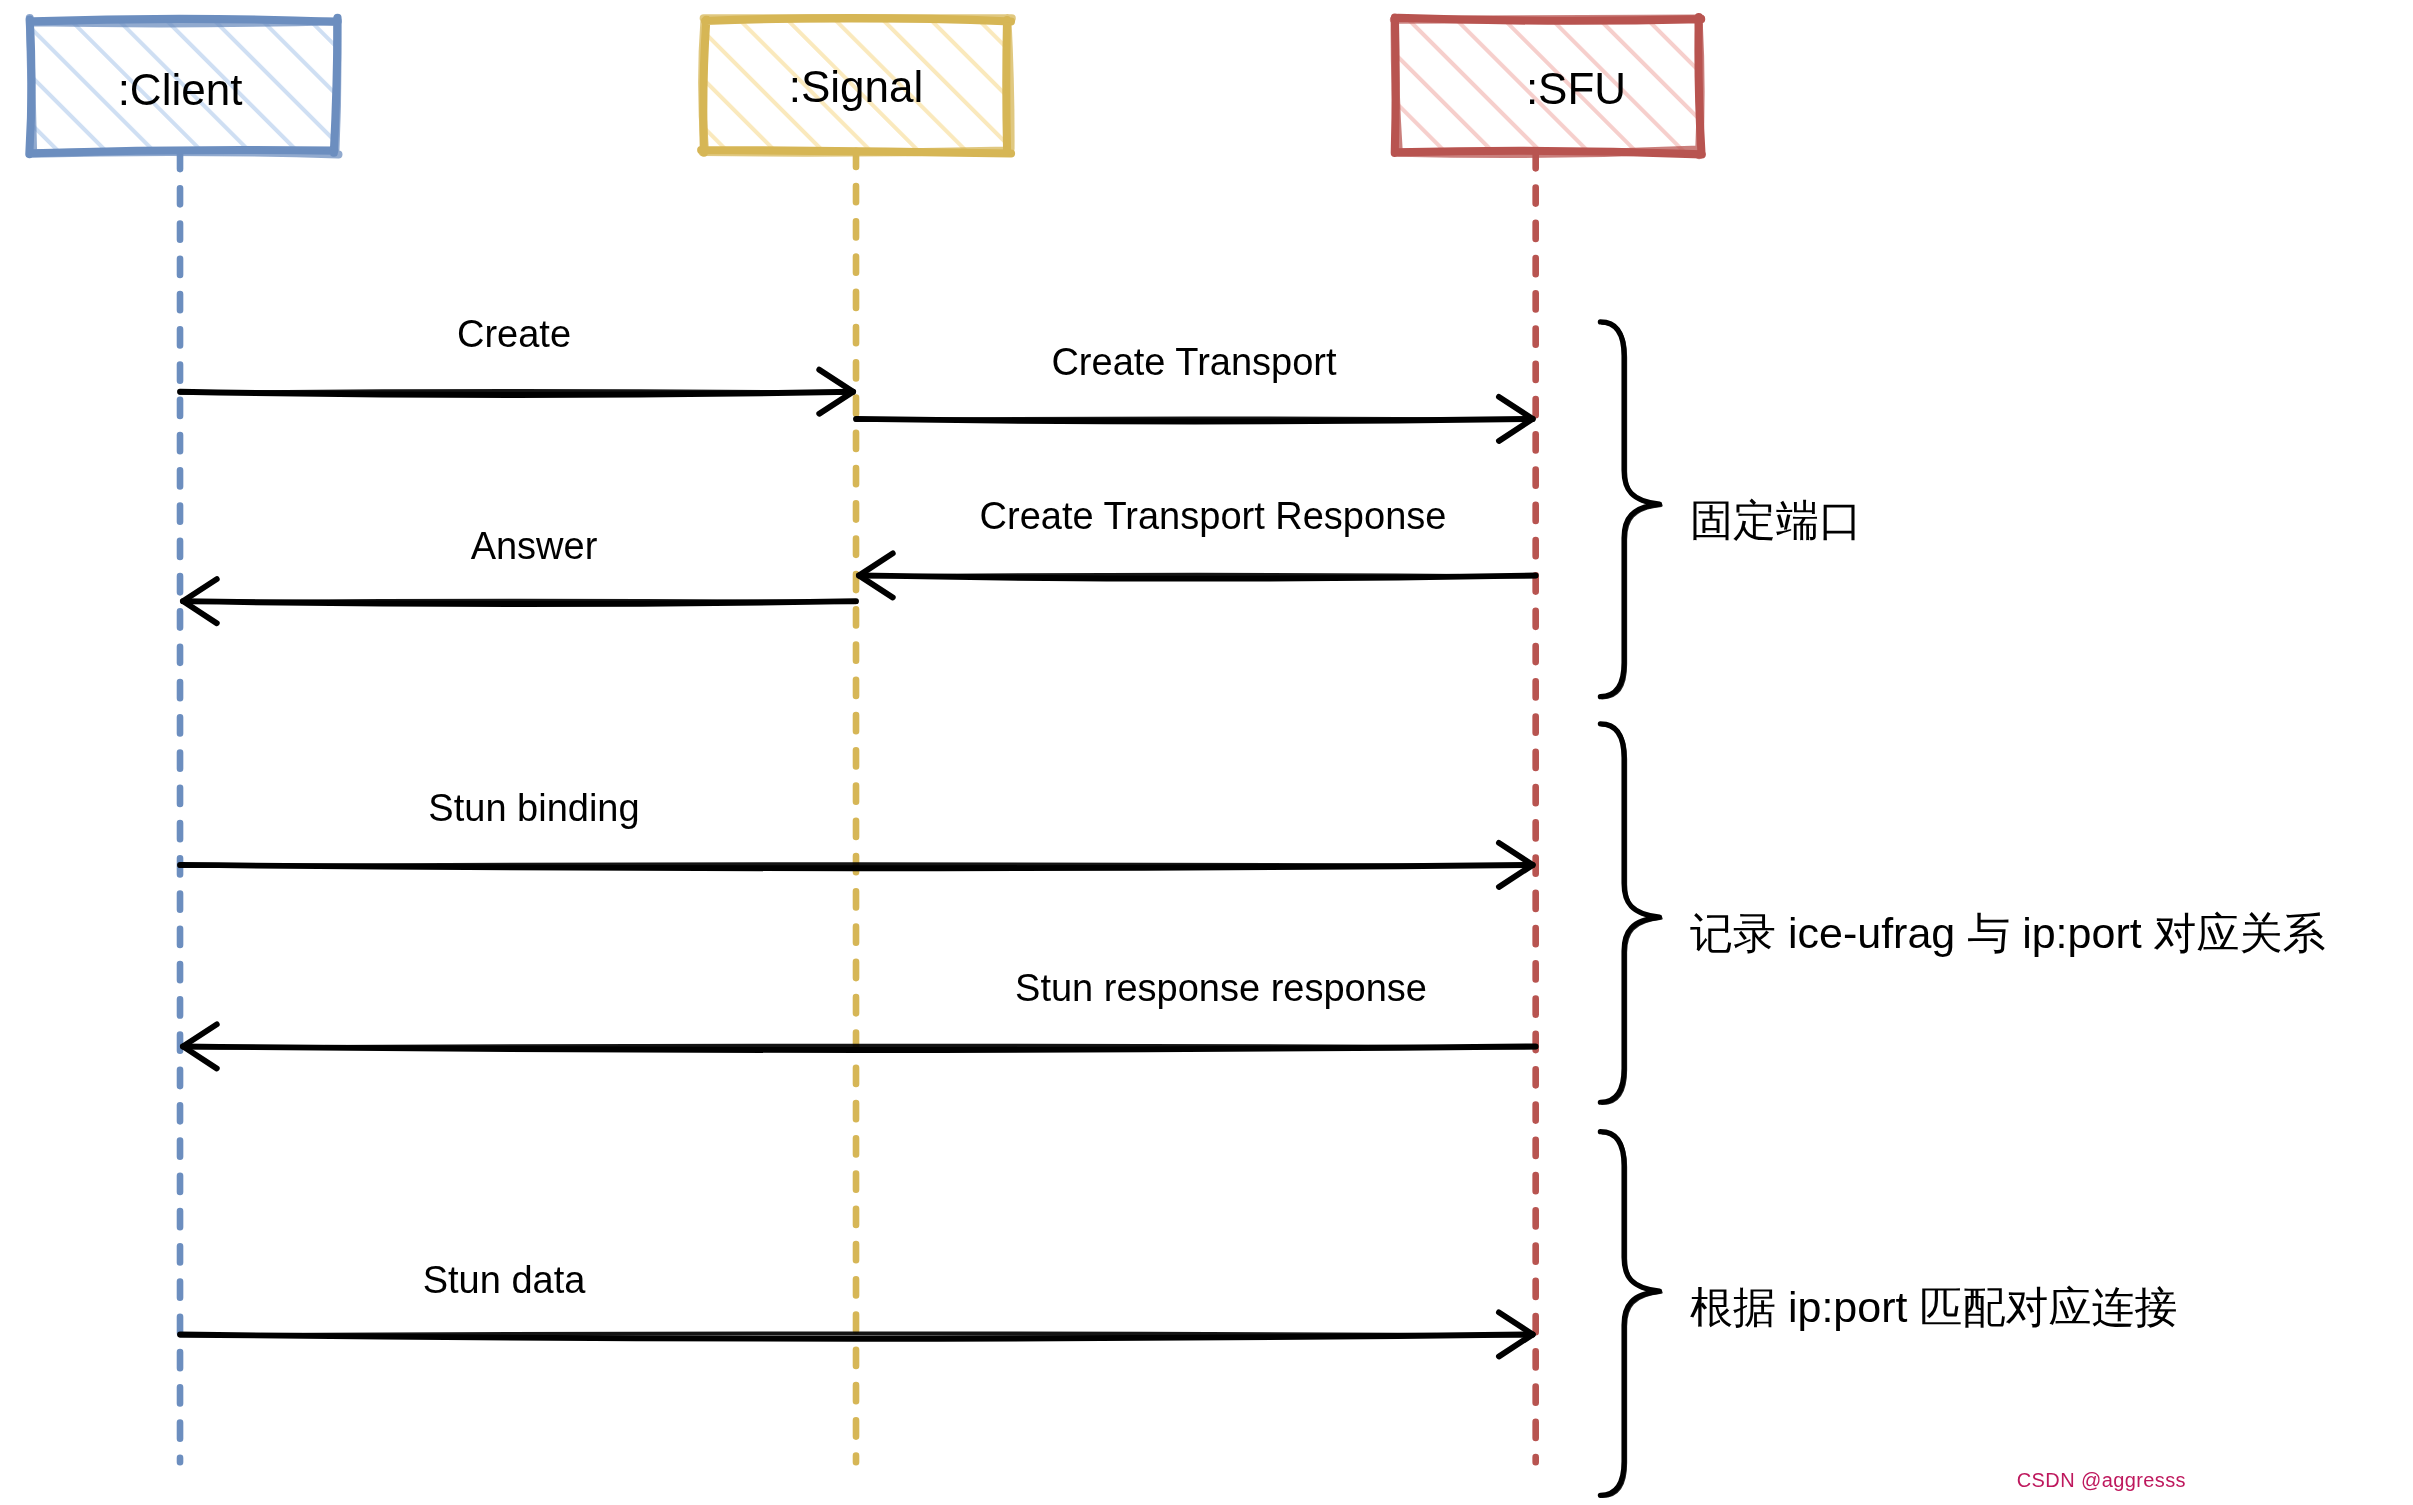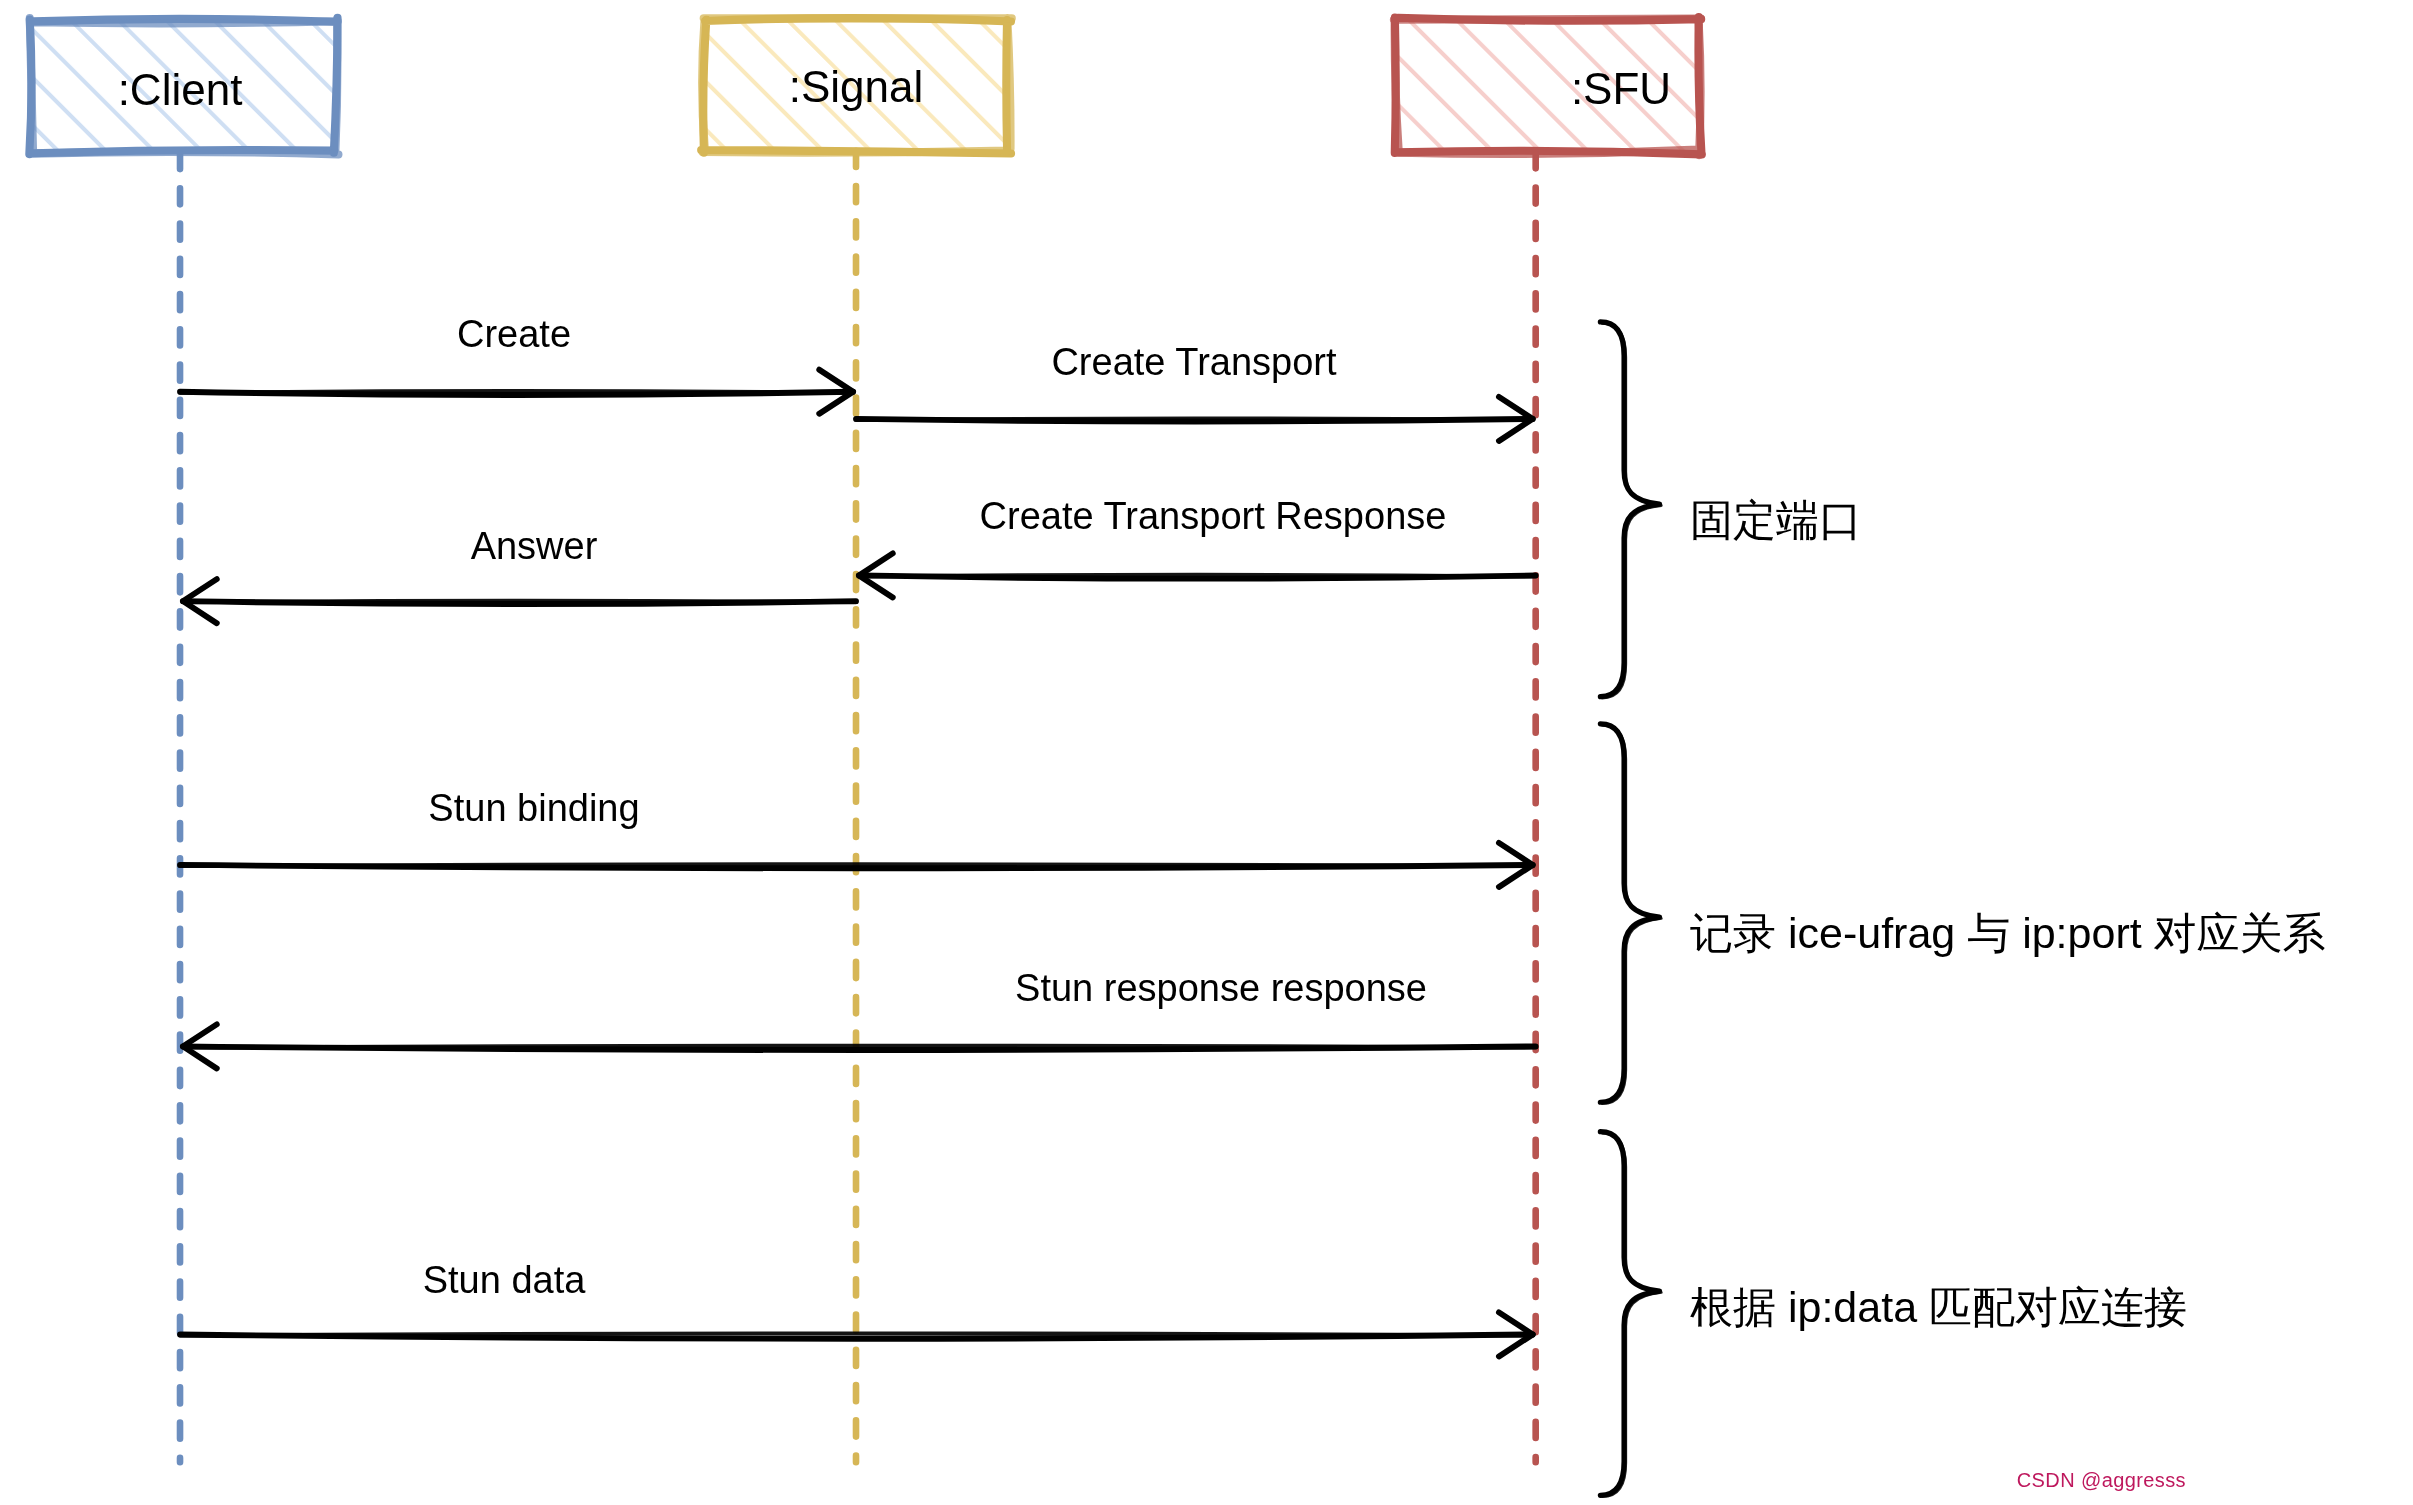--- a/index.html
+++ b/index.html
@@ -76,28 +76,28 @@
         <path d="M 2178 985 C 2206.24 985, 2210.24 1011, 2210.24 1031 L 2210.24 1202 C 2210.24 1228, 2220.24 1244, 2258.6 1248 C 2220.24 1252, 2210.24 1268, 2210.24 1294 L 2210.24 1454 C 2210.24 1474, 2206.24 1500, 2178 1500" fill="none" stroke="#000" stroke-width="7" stroke-linecap="round" stroke-linejoin="round"></path>
         <path d="M 2178 985 C 2206.24 985, 2210.24 1011, 2210.24 1031 L 2210.24 1202 C 2210.24 1228, 2220.24 1244, 2258.6 1248 C 2220.24 1252, 2210.24 1268, 2210.24 1294 L 2210.24 1454 C 2210.24 1474, 2206.24 1500, 2178 1500" fill="none" stroke="#000" stroke-width="3.5" stroke-linecap="round" stroke-linejoin="round" transform="translate(2.5,2)" opacity="0.85"></path>
         <path d="M 2178 1540 C 2206.24 1540, 2210.24 1566, 2210.24 1586 L 2210.24 1711 C 2210.24 1737, 2220.24 1753, 2258.6 1757 C 2220.24 1761, 2210.24 1777, 2210.24 1803 L 2210.24 1989 C 2210.24 2009, 2206.24 2035, 2178 2035" fill="none" stroke="#000" stroke-width="7" stroke-linecap="round" stroke-linejoin="round"></path>
         <path d="M 2178 1540 C 2206.24 1540, 2210.24 1566, 2210.24 1586 L 2210.24 1711 C 2210.24 1737, 2220.24 1753, 2258.6 1757 C 2220.24 1761, 2210.24 1777, 2210.24 1803 L 2210.24 1989 C 2210.24 2009, 2206.24 2035, 2178 2035" fill="none" stroke="#000" stroke-width="3.5" stroke-linecap="round" stroke-linejoin="round" transform="translate(2.5,2)" opacity="0.85"></path>
       </g>
   </svg>
 
   <div id="text-layer">
       <div class="lbl actor-name" style="left: 180px; top: 90px;">:Client</div>
       <div class="lbl actor-name" style="left: 856px; top: 87px;">:Signal</div>
-      <div class="lbl actor-name" style="left: 1621px; top: 89px;">:SFU</div>
+      <div class="lbl actor-name" style="left: 1576px; top: 89px;">:SFU</div>
       <div class="lbl msg-label" style="left: 514px; top: 334px;">Create</div>
       <div class="lbl msg-label" style="left: 1194px; top: 362px;">Create Transport</div>
       <div class="lbl msg-label" style="left: 1213px; top: 516px;">Create Transport Response</div>
       <div class="lbl msg-label" style="left: 534px; top: 546px;">Answer</div>
       <div class="lbl msg-label" style="left: 534px; top: 808px;">Stun binding</div>
       <div class="lbl msg-label" style="left: 1221px; top: 988px;">Stun response response</div>
       <div class="lbl msg-label" style="left: 504px; top: 1280px;">Stun data</div>
       <div class="lbl note-label" style="left: 1690px; top: 504px;">固定端口</div>
       <div class="lbl note-label" style="left: 1690px; top: 917px;">记录 ice-ufrag 与 ip:port 对应关系</div>
-      <div class="lbl note-label" style="left: 1690px; top: 1291px;">根据 ip:data 匹配对应连接</div>
+      <div class="lbl note-label" style="left: 1690px; top: 1291px;">根据 ip:port 匹配对应连接</div>
     </div>
 
   <div class="watermark" style="right:19px;bottom:13.2px;">CSDN @aggresss</div>
 </div>
 
 
 </body></html>

